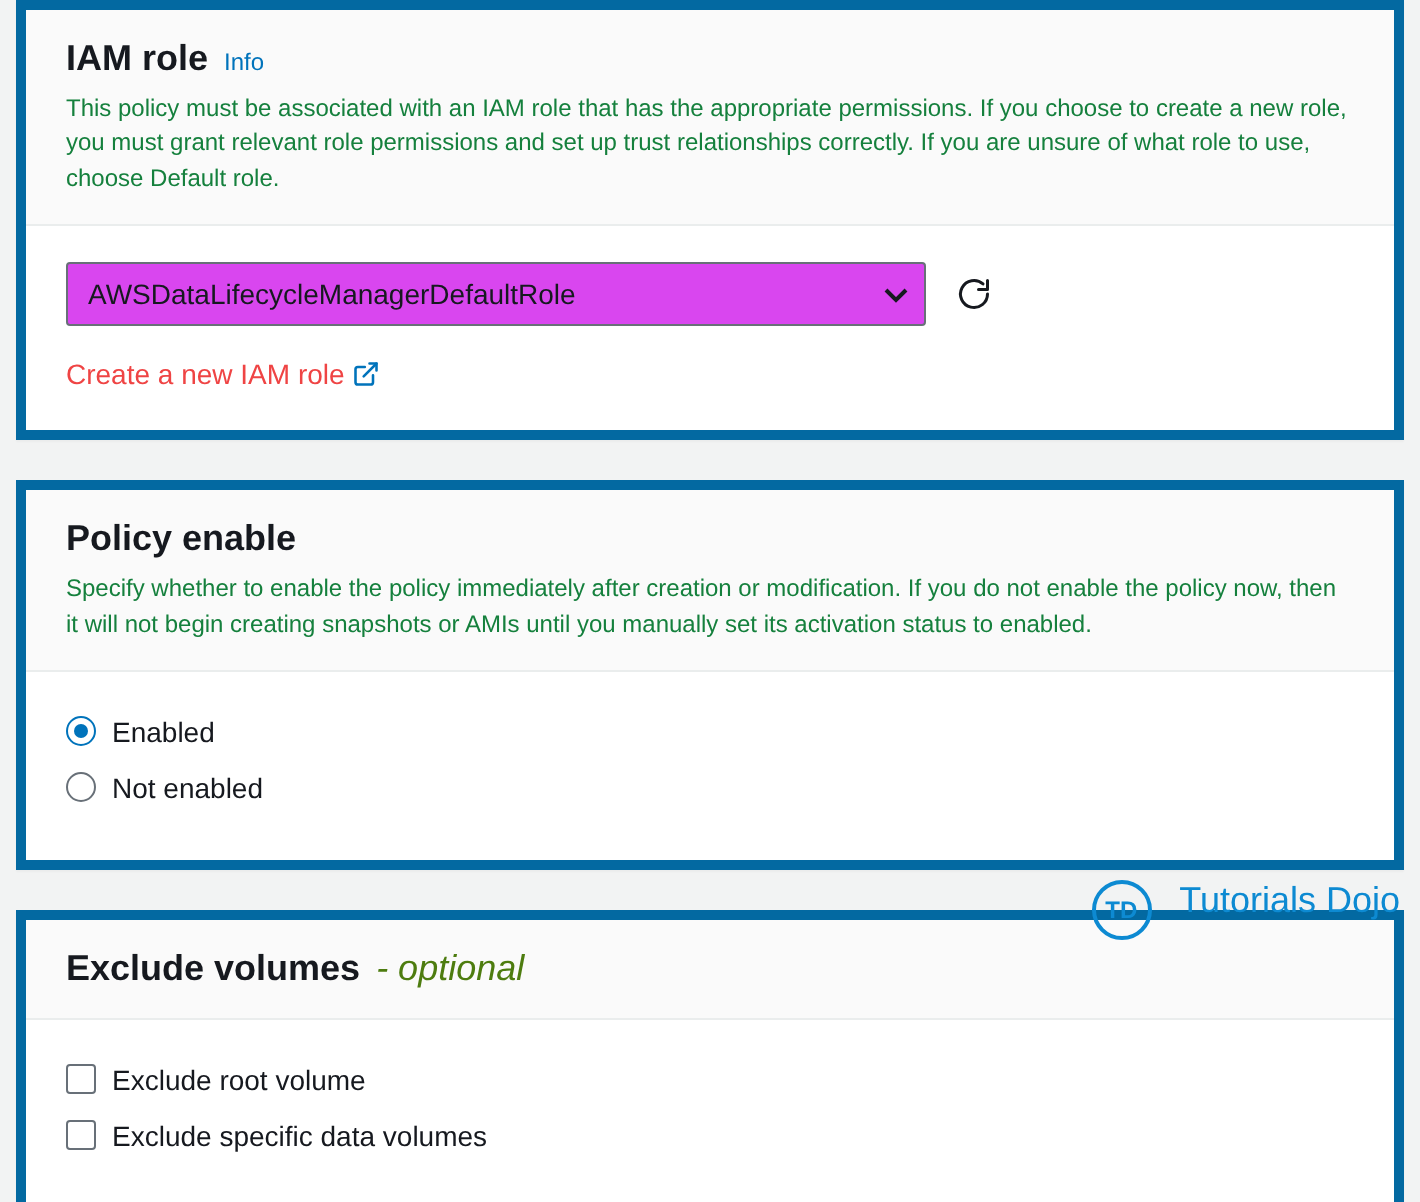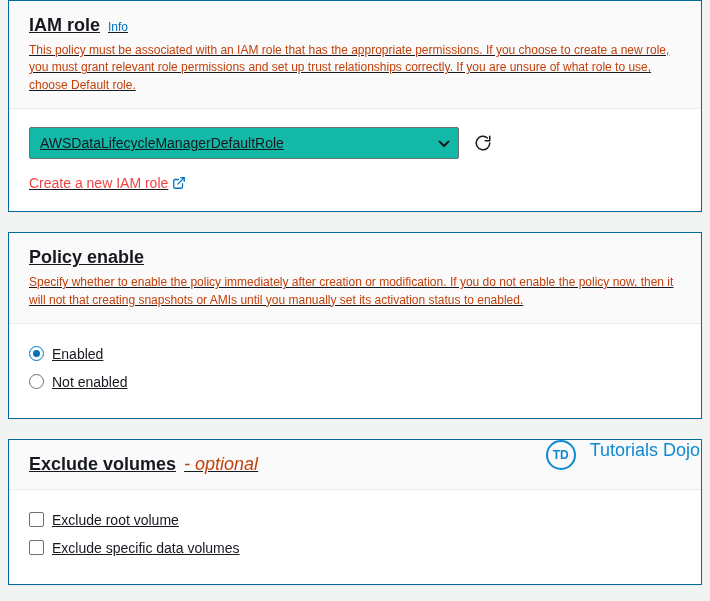--- a/index.html
+++ b/index.html
@@ -12,72 +12,71 @@
     color: #16191f;
     font-size: 14px;
     overflow: hidden;
   }
   .page {
     padding: 0 8px 8px 8px;
     box-sizing: border-box;
   }
   .panel {
     background: #fff;
-    border: 1px solid #0369a1;
+    border: 5px solid #0369a1;
     margin-bottom: 20px;
     box-shadow: 0 1px 1px rgba(0,0,0,0.03);
-    text-decoration: underline;
   }
   .panel-head {
     background: #fafafa;
     padding: 14px 20px 14px 20px;
     border-bottom: 1px solid #eaeded;
   }
   .panel-body {
     padding: 18px 20px 20px 20px;
   }
   .panel-title {
     font-size: 18px;
     font-weight: 700;
     margin: 0;
     display: flex;
     align-items: baseline;
     gap: 8px;
   }
   .panel-title .optional {
     font-style: italic;
     font-weight: 400;
-    color: #c2410c;
+    color: #4d7c0f;
   }
   .info-link {
     font-size: 12px;
     font-weight: 400;
     color: #0073bb;
     cursor: pointer;
     text-align: center;
   }
   .panel-desc {
     margin: 6px 0 0 0;
     font-size: 12px;
-    color: #c2410c;
+    color: #15803d;
     line-height: 1.45;
   }
   
   .select-row {
     display: flex;
     align-items: center;
     gap: 14px;
   }
   .select {
     position: relative;
     width: 430px;
     height: 32px;
     border: 1px solid #687078;
     border-radius: 2px;
-    background: #14b8a6;
+    background: #d946ef;
     display: flex;
     align-items: center;
     padding: 0 34px 0 10px;
     box-sizing: border-box;
     cursor: pointer;
     font-size: 14px;
   }
   .select .caret {
     position: absolute;
     right: 8px;
@@ -215,21 +214,21 @@
         </span>
       </div>
     </div>
   </div>
 
   <div class="panel">
     <div class="panel-head">
       <h2 class="panel-title">
         <span>Policy enable</span>
       </h2>
-      <p class="panel-desc">Specify whether to enable the policy immediately after creation or modification. If you do not enable the policy now, then it will not that creating snapshots or AMIs until you manually set its activation status to enabled.</p>
+      <p class="panel-desc">Specify whether to enable the policy immediately after creation or modification. If you do not enable the policy now, then it will not begin creating snapshots or AMIs until you manually set its activation status to enabled.</p>
     </div>
     <div class="panel-body">
       <div class="option-row">
         <span class="radio checked"></span>
         <span>Enabled</span>
       </div>
       <div class="option-row">
         <span class="radio"></span>
         <span>Not enabled</span>
       </div>

